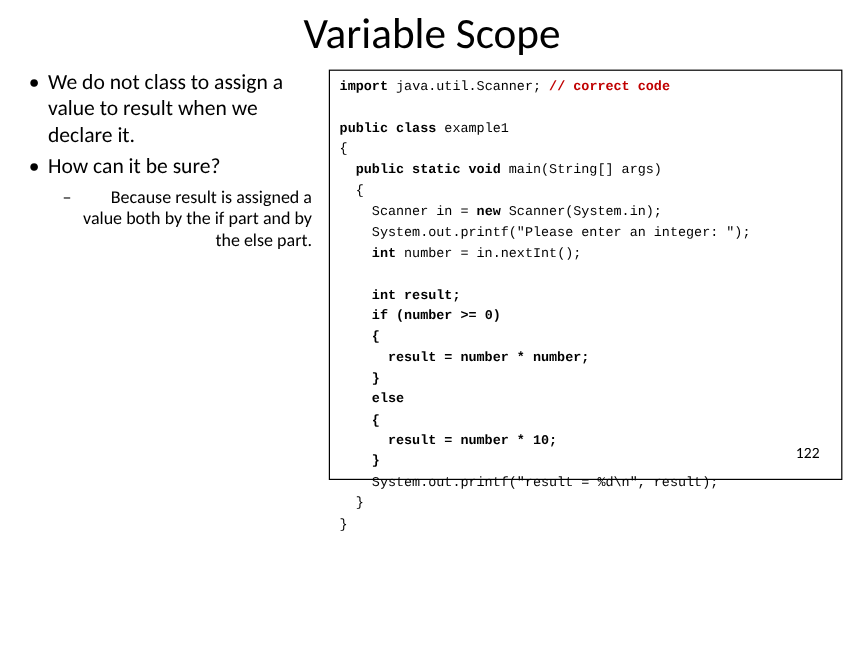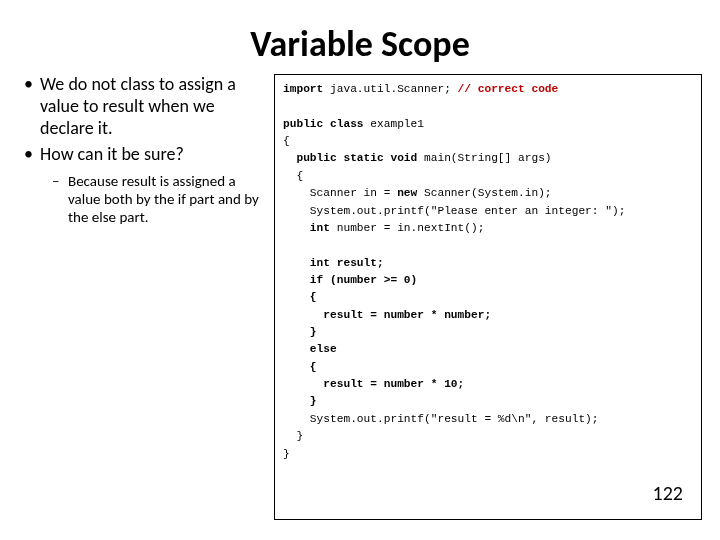--- a/index.html
+++ b/index.html
@@ -8,22 +8,22 @@
     height: 540px;
     background: #fff;
     font-family: Calibri, Arial, sans-serif;
     color: #000;
     position: relative;
     overflow: hidden;
   }
   .title {
     text-align: center;
     font-size: 36px;
-    font-weight: 700;
-    padding-top: 22px;
+    font-weight: 400;
+    padding-top: 6px;
     padding-bottom: 8px;
   }
   .content {
     display: flex;
     padding: 0 18px 0 22px;
   }
   .left {
     width: 252px;
     padding-right: 14px;
     font-size: 18px;
@@ -41,20 +41,21 @@
     content: "•";
     position: absolute;
     left: 2px;
     top: 0;
     font-size: 18px;
   }
   .left .sub {
     list-style: none;
     font-size: 15px;
     margin-top: 6px;
+    text-align: right;
   }
   .left .sub li {
     position: relative;
     padding-left: 28px;
   }
   .left .sub li::before {
     content: "–";
     position: absolute;
     left: 12px;
     top: 0;
@@ -63,30 +64,30 @@
   .bold { font-weight: 400; }
   .right {
     flex: 1;
     border: 1px solid #000;
     padding: 6px 6px 6px 8px;
     font-family: "Courier New", monospace;
     font-size: 11.2px;
     line-height: 1.55;
     white-space: pre;
     position: relative;
-    height: 446px;
+    height: 342px;
   }
   .kw { font-weight: 700; }
   .cmt { font-weight: 700; color: #c00000; }
   .pagenum {
     position: absolute;
     right: 18px;
     bottom: 10px;
     font-family: Calibri, Arial, sans-serif;
-    font-size: 20px;
+    font-size: 13px;
   }
 </style>
 </head>
 <body>
 
 <div class="title">Variable Scope</div>
 
 <div class="content">
   <div class="left">
     <ul>

